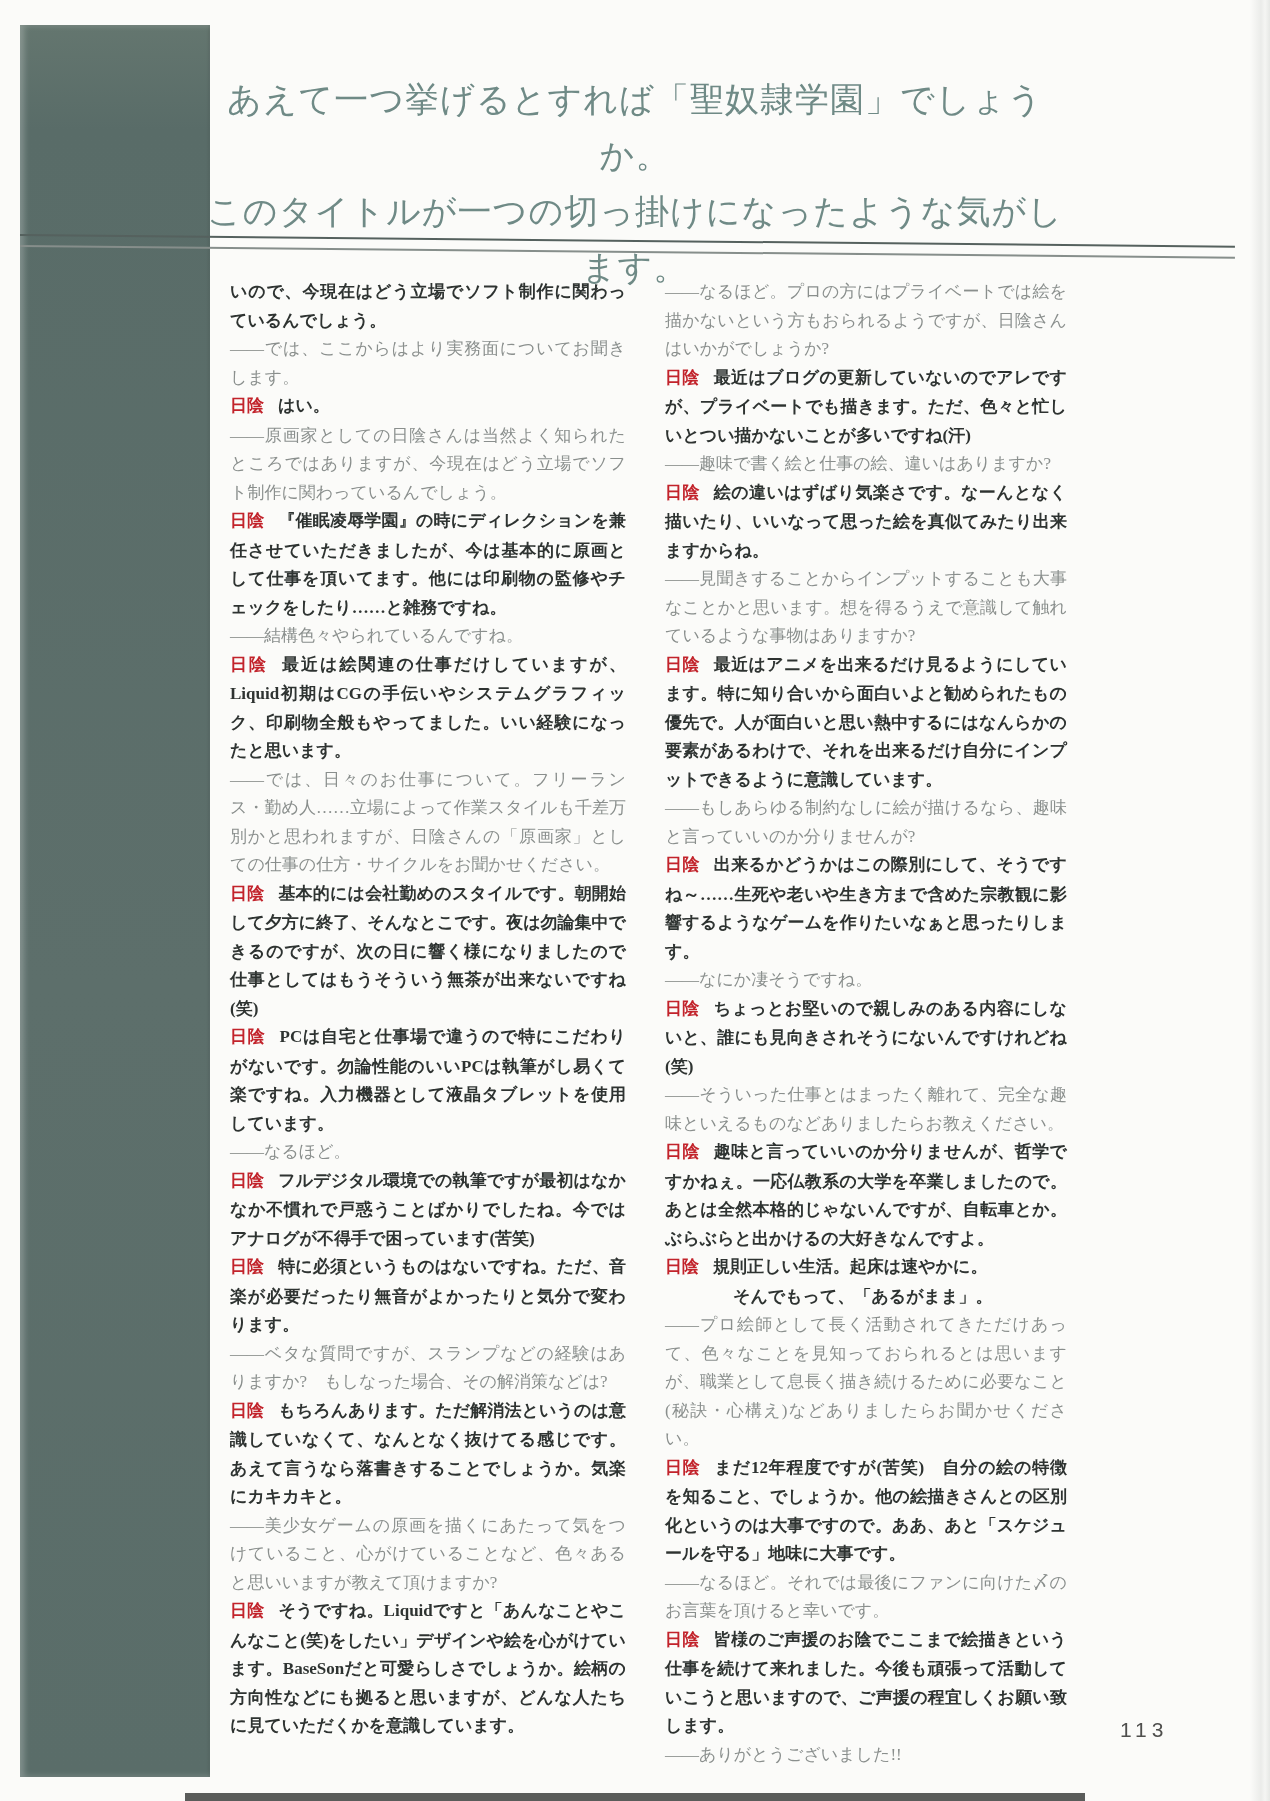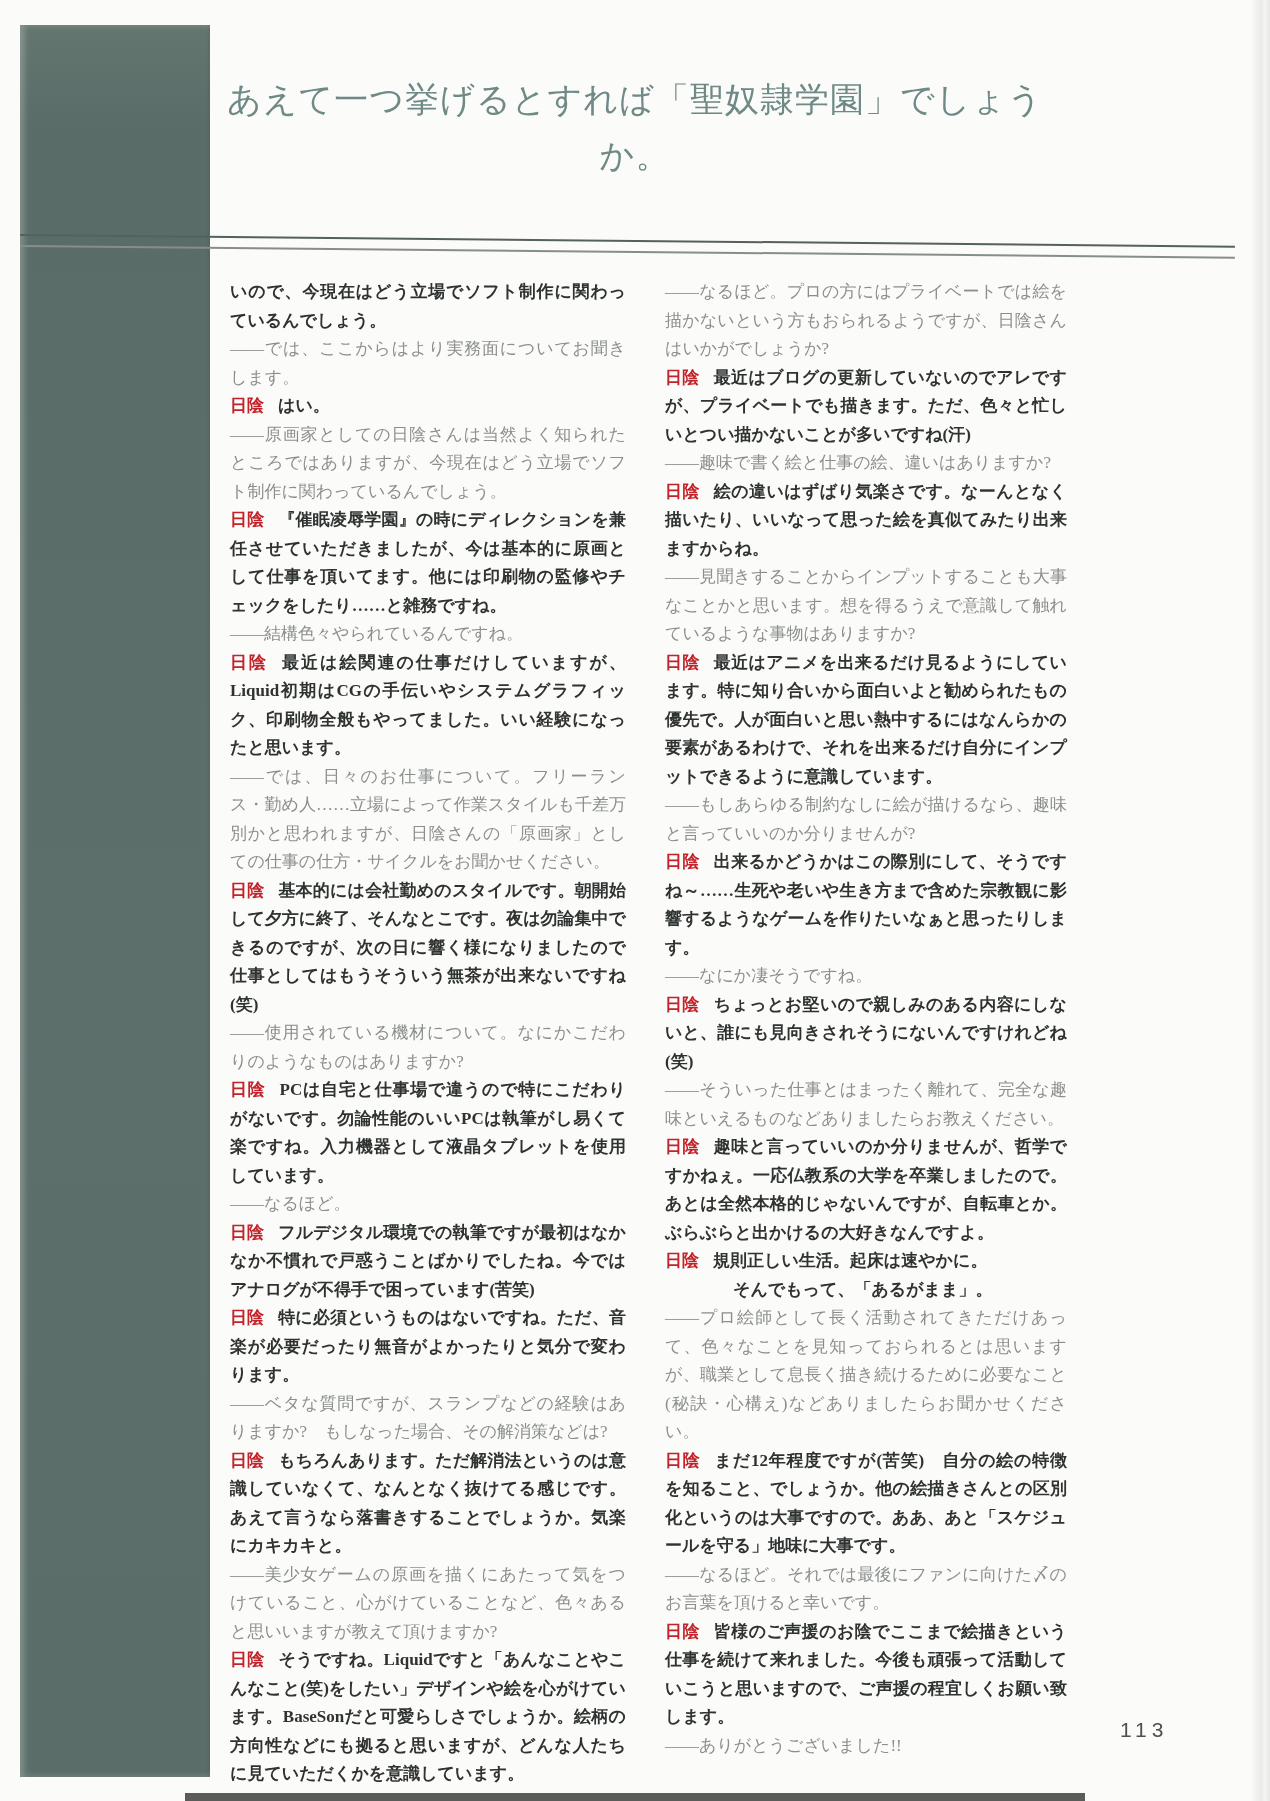--- a/index.html
+++ b/index.html
@@ -47,21 +47,21 @@
     font-family:Liberation Serif, serif;
     font-weight:400;
   }
   .col p.a,.col p.c{
     color:var(--answer_dark);
     font-family:"Liberation Serif","DejaVu Serif",serif;
     font-weight:600;
   }
   .speaker{
     color:var(--speaker_red);
-    font-family:Liberation Serif, serif;
+    font-family:Liberation Mono, monospace;
     font-weight:700;
     margin-right:14px;
     margin-top:44px;
   }
   .answer-text{white-space:pre-wrap;}
   .page-number{
     position:absolute;left:1120px;top:1718px;
     font-size:21px;letter-spacing:5px;color:#4f4f4d;
     font-family:Liberation Sans, sans-serif;
     text-align:center;
@@ -78,36 +78,36 @@
 </style>
 </head>
 <body>
 
 <div class="page">
   <div class="top-margin"></div>
   <div class="side-band"></div>
 
   <div class="header">
     <div>あえて一つ挙げるとすれば「聖奴隷学園」でしょうか。</div>
+    <div>このタイトルが一つの切っ掛けになったような気がします。</div>
   </div>
 
   <div class="rule rule-1"></div>
   <div class="rule rule-2"></div>
 
   <div class="col col-left">
       <p class="c">いので、今現在はどう立場でソフト制作に関わっているんでしょう。</p>
       <p class="q">――では、ここからはより実務面についてお聞きします。</p>
       <p class="a"><span class="speaker">日陰</span><span class="answer-text">はい。</span></p>
       <p class="q">――原画家としての日陰さんは当然よく知られたところではありますが、今現在はどう立場でソフト制作に関わっているんでしょう。</p>
       <p class="a"><span class="speaker">日陰</span><span class="answer-text">『催眠凌辱学園』の時にディレクションを兼任させていただきましたが、今は基本的に原画として仕事を頂いてます。他には印刷物の監修やチェックをしたり……と雑務ですね。</span></p>
       <p class="q">――結構色々やられているんですね。</p>
       <p class="a"><span class="speaker">日陰</span><span class="answer-text">最近は絵関連の仕事だけしていますが、Liquid初期はCGの手伝いやシステムグラフィック、印刷物全般もやってました。いい経験になったと思います。</span></p>
       <p class="q">――では、日々のお仕事について。フリーランス・勤め人……立場によって作業スタイルも千差万別かと思われますが、日陰さんの「原画家」としての仕事の仕方・サイクルをお聞かせください。</p>
       <p class="a"><span class="speaker">日陰</span><span class="answer-text">基本的には会社勤めのスタイルです。朝開始して夕方に終了、そんなとこです。夜は勿論集中できるのですが、次の日に響く様になりましたので仕事としてはもうそういう無茶が出来ないですね(笑)</span></p>
-      <p class="q">――使用されている機材について。なにかこだわりのようなものはありますか?</p>
       <p class="a"><span class="speaker">日陰</span><span class="answer-text">PCは自宅と仕事場で違うので特にこだわりがないです。勿論性能のいいPCは執筆がし易くて楽ですね。入力機器として液晶タブレットを使用しています。</span></p>
       <p class="q">――なるほど。</p>
       <p class="a"><span class="speaker">日陰</span><span class="answer-text">フルデジタル環境での執筆ですが最初はなかなか不慣れで戸惑うことばかりでしたね。今ではアナログが不得手で困っています(苦笑)</span></p>
       <p class="a"><span class="speaker">日陰</span><span class="answer-text">特に必須というものはないですね。ただ、音楽が必要だったり無音がよかったりと気分で変わります。</span></p>
       <p class="q">――ベタな質問ですが、スランプなどの経験はありますか?　もしなった場合、その解消策などは?</p>
       <p class="a"><span class="speaker">日陰</span><span class="answer-text">もちろんあります。ただ解消法というのは意識していなくて、なんとなく抜けてる感じです。あえて言うなら落書きすることでしょうか。気楽にカキカキと。</span></p>
       <p class="q">――美少女ゲームの原画を描くにあたって気をつけていること、心がけていることなど、色々あると思いいますが教えて頂けますか?</p>
       <p class="a"><span class="speaker">日陰</span><span class="answer-text">そうですね。Liquidですと「あんなことやこんなこと(笑)をしたい」デザインや絵を心がけています。BaseSonだと可愛らしさでしょうか。絵柄の方向性などにも拠ると思いますが、どんな人たちに見ていただくかを意識しています。</span></p>
     </div>
   <div class="col col-right">

